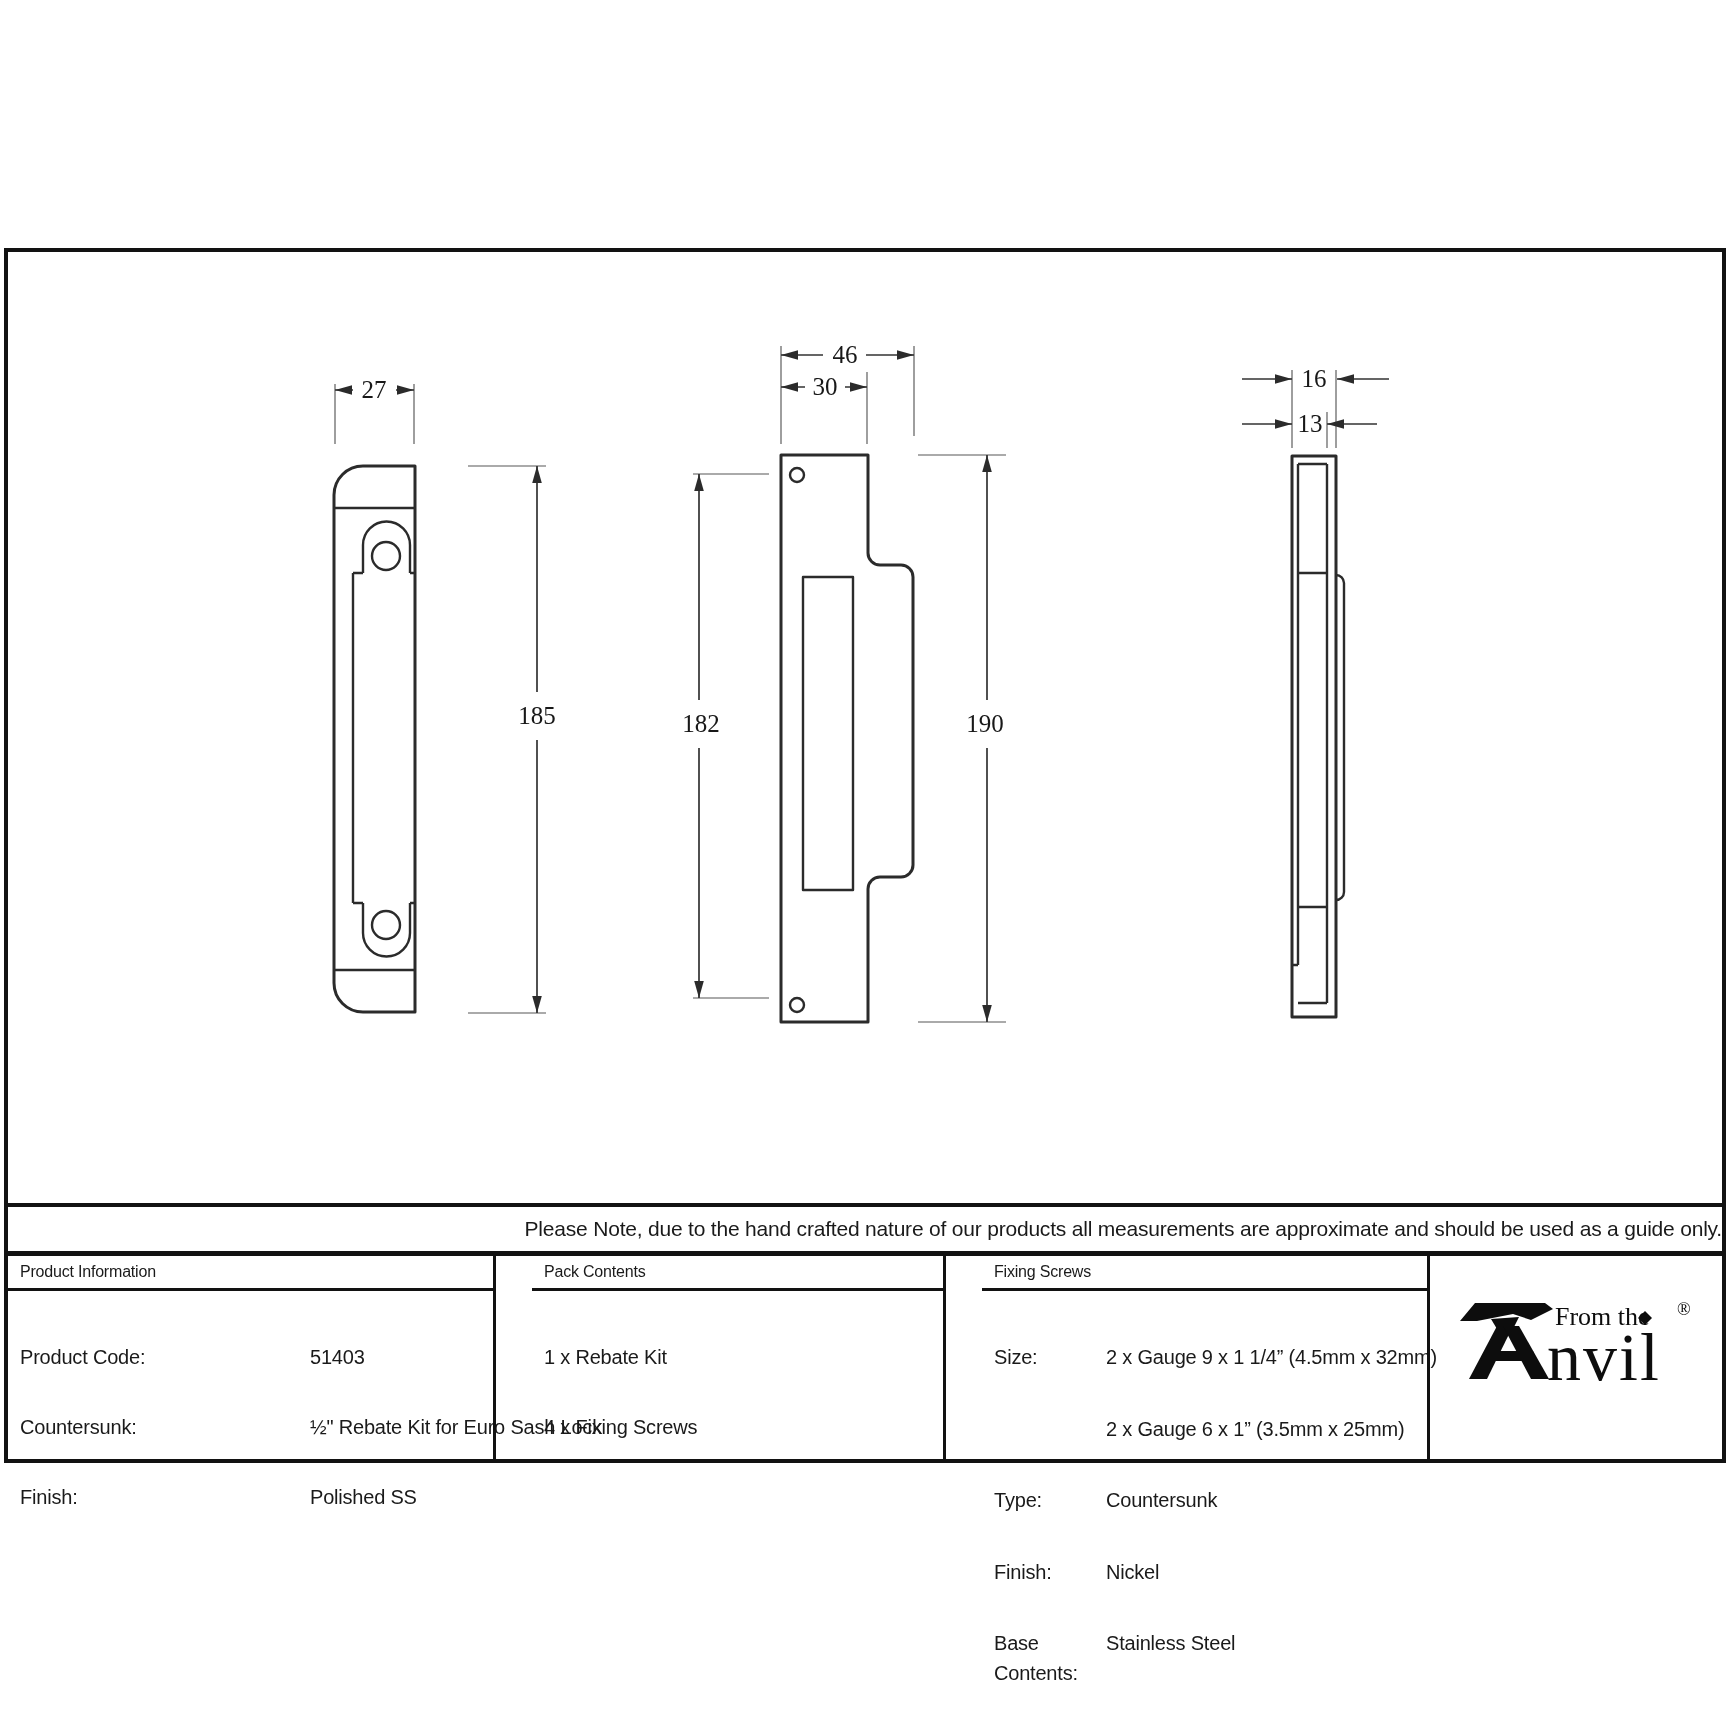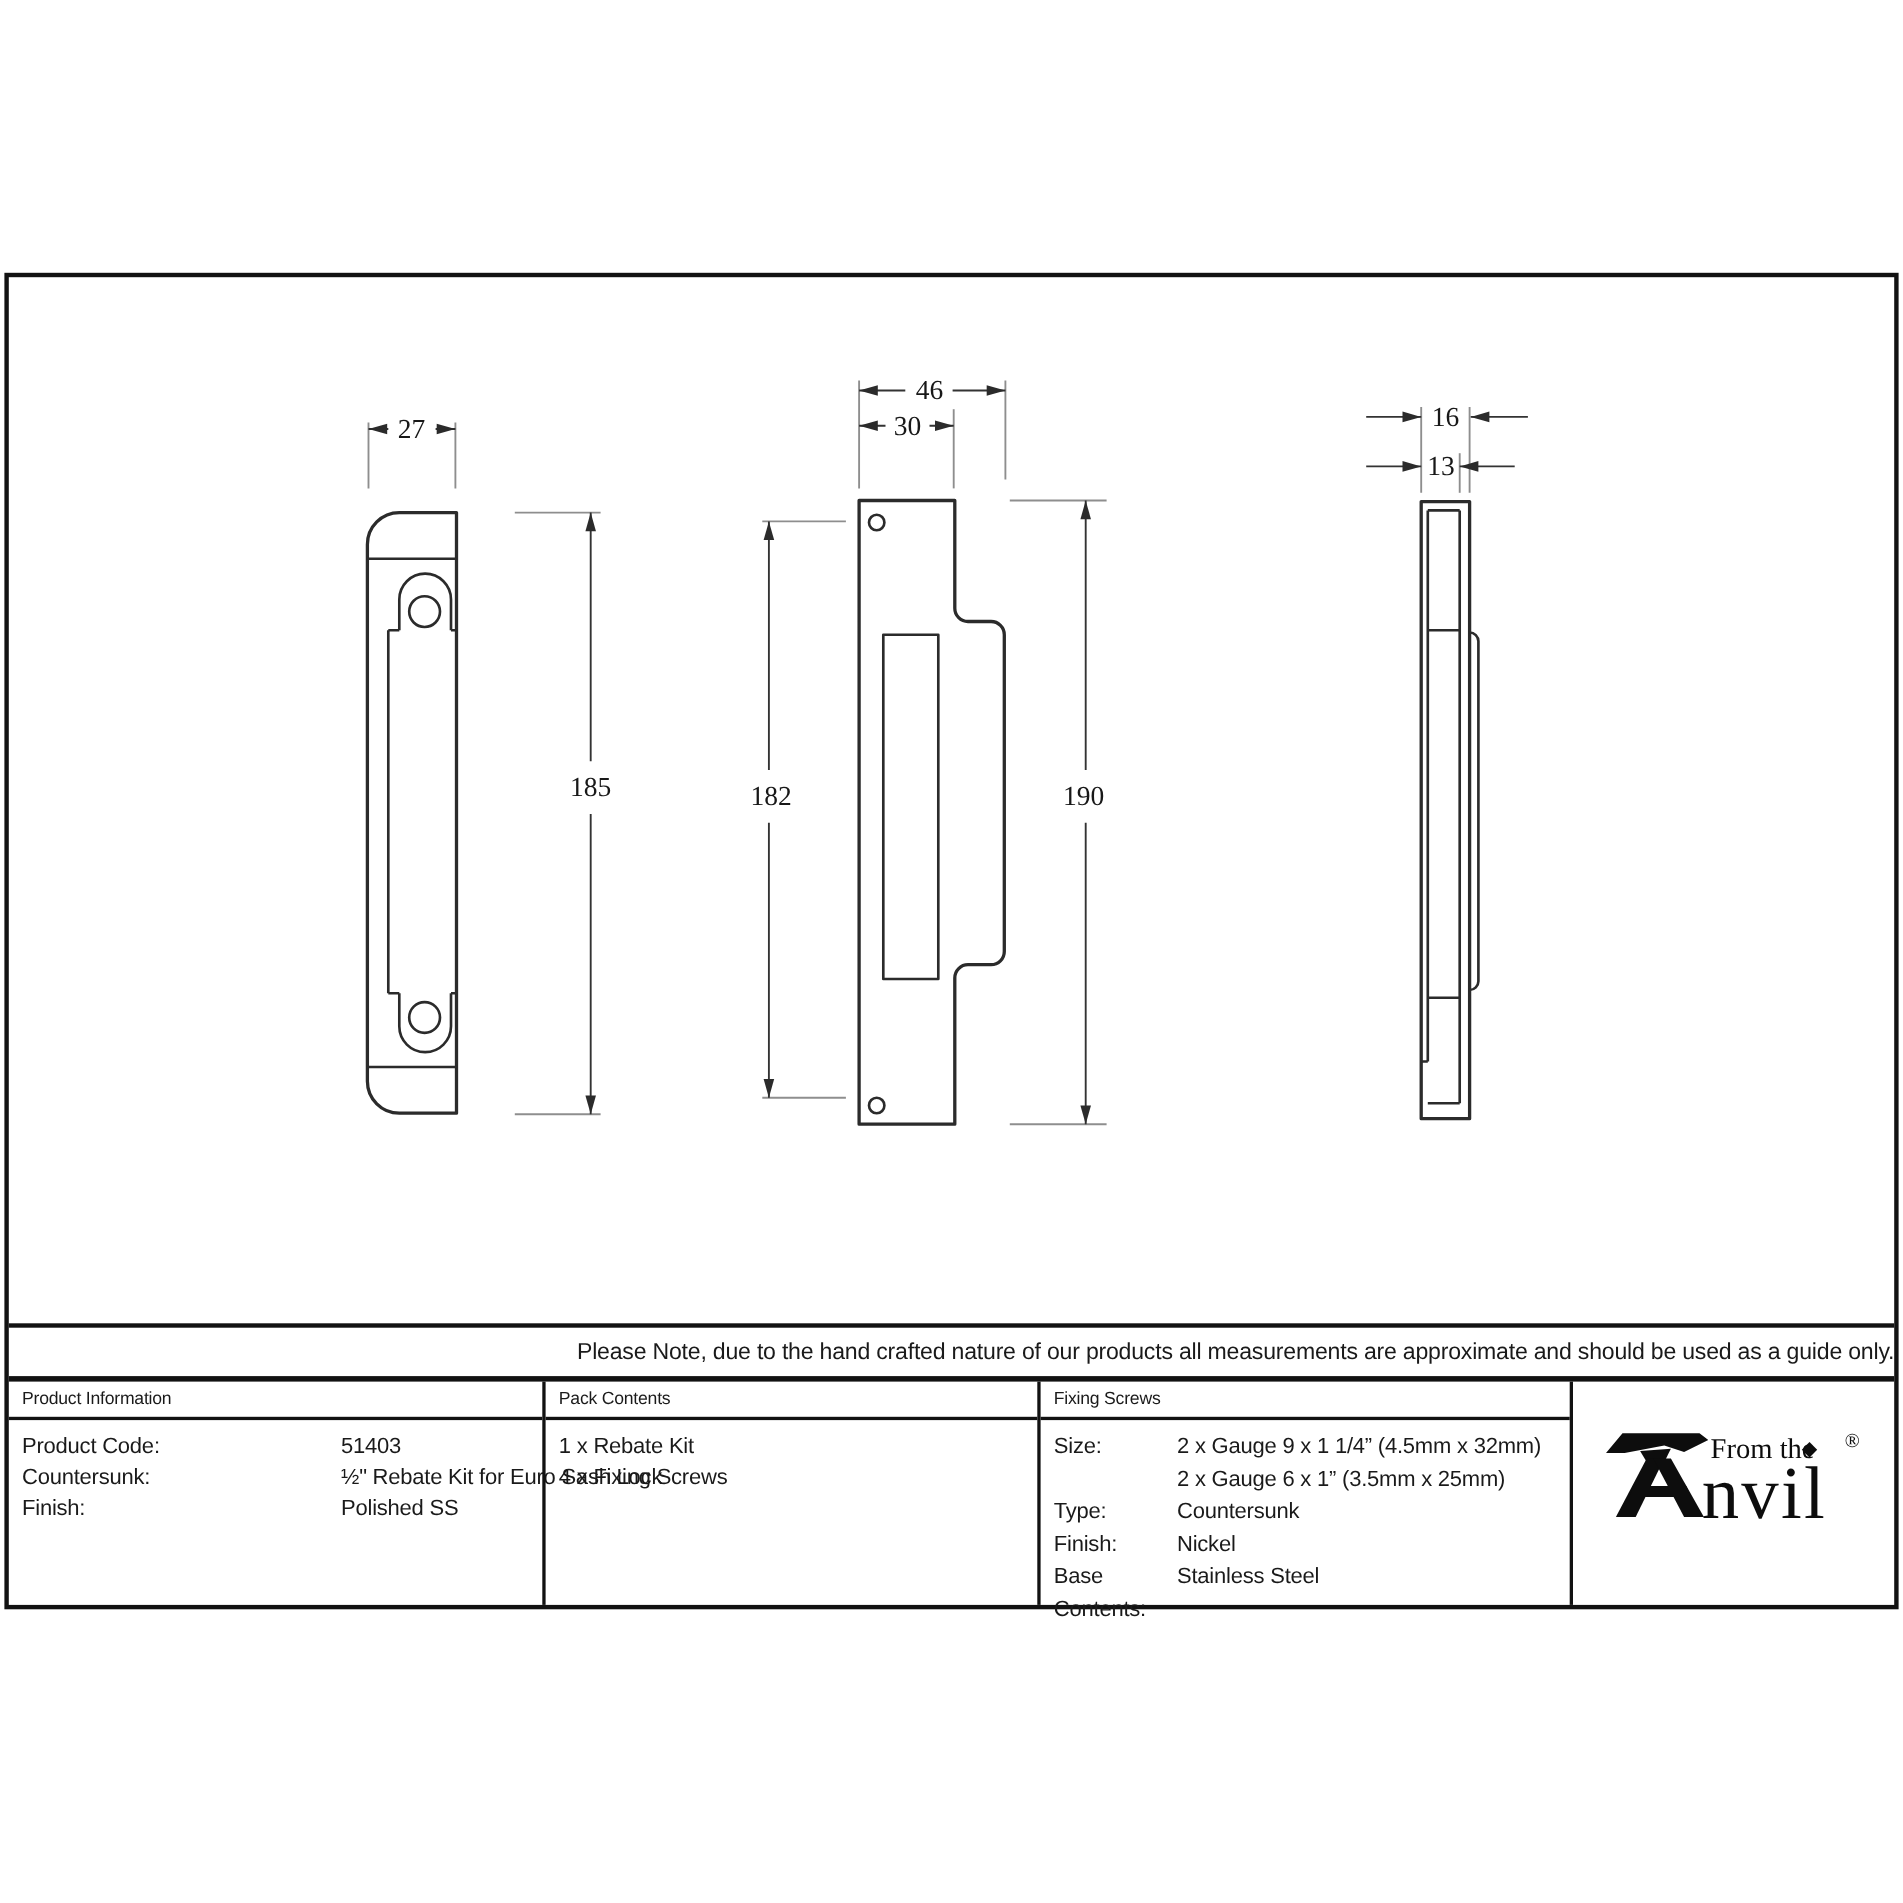--- a/index.html
+++ b/index.html
@@ -12,26 +12,26 @@
 
   
   .note-bar{position:absolute;left:0;top:951px;width:1714px;height:53px;
             box-sizing:border-box;border-top:4px solid #121212;border-bottom:5px solid #121212;
             line-height:44px;font-size:21px;letter-spacing:-0.2px;text-align:right;}
   .note-bar span{padding-left:12px;}
 
   
   .tbl{position:absolute;left:0;top:1004px;width:1714px;height:203px;}
   .col{position:absolute;top:0;height:203px;box-sizing:border-box;}
-  .col.bordered{border-left:3px solid #121212;}
+  .col.bordered{border-left:3px solid #121212;padding-left:36px;}
   .col-header{height:35px;box-sizing:border-box;border-bottom:3px solid #121212;
               font-size:16px;line-height:32px;letter-spacing:-0.2px;}
   .col-header span{padding-left:12px;}
   .col-body{padding-top:10px;font-size:20px;letter-spacing:-0.2px;}
-  .trow{display:flex;height:28px;line-height:28px;padding-left:12px;}
+  .trow{display:flex;height:28px;line-height:28px;padding-left:12px;margin-top:42px;}
   .trow.tall{height:29.5px;line-height:29.5px;}
   .tlabel{flex:0 0 290px;}
   .tlabel.narrow{flex:0 0 112px;}
   .tvalue{flex:1;white-space:nowrap;}
 
   
   svg.draw{position:absolute;left:0;top:0;pointer-events:none;}
   .part{fill:none;stroke:#2b2b2b;stroke-width:3;stroke-linejoin:round;}
   .part2{fill:none;stroke:#2b2b2b;stroke-width:2.4;stroke-linejoin:round;}
   .hole{fill:#ffffff;stroke:#2b2b2b;stroke-width:2.4;}

